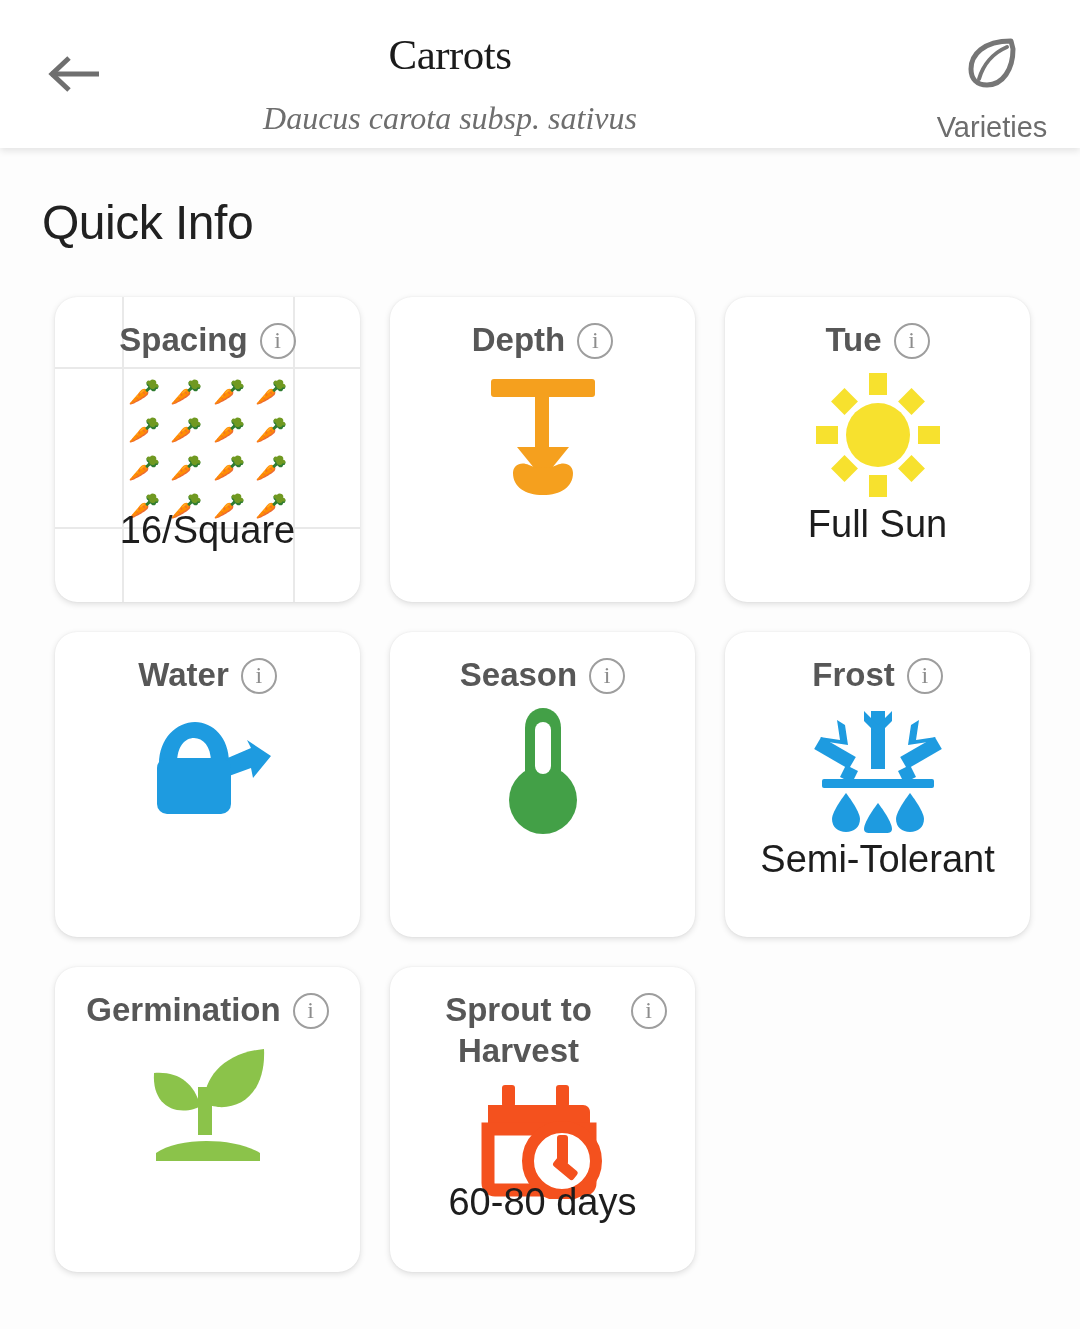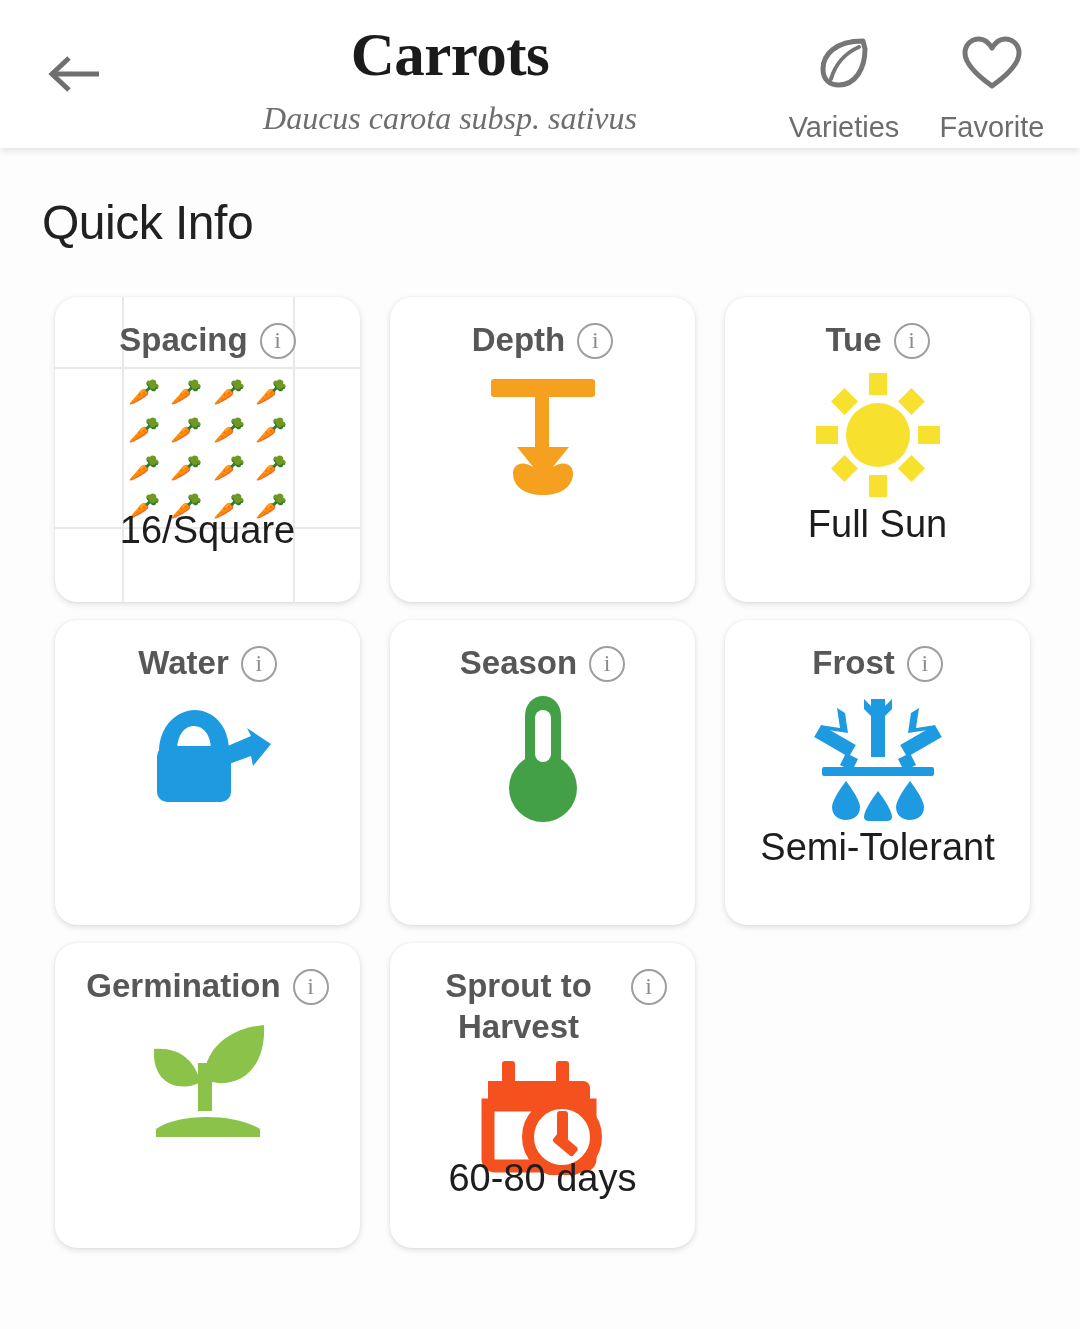--- a/index.html
+++ b/index.html
@@ -38,22 +38,22 @@
   }
   .titlewrap {
     position: absolute;
     left: 150px;
     top: 22px;
     width: 600px;
     text-align: center;
   }
   .page-title {
     font-family: "Liberation Serif", serif;
-    font-weight: bold;
-    font-size: 61px;
+    font-weight: normal;
+    font-size: 43px;
     line-height: 66px;
     color: #1b1b1b;
     letter-spacing: -0.5px;
   }
   .page-subtitle {
     font-family: "Liberation Serif", serif;
     font-style: italic;
     font-size: 32px;
     line-height: 40px;
     color: #6e6e6e;
@@ -90,21 +90,21 @@
     color: #212121;
     font-weight: normal;
     letter-spacing: -0.5px;
   }
 
   
   .grid {
     margin: 43px 0 0 55px;
     display: grid;
     grid-template-columns: repeat(3, 305px);
-    gap: 18px 30px;
+    gap: 30px 30px;
     width: 1000px;
   }
   .card {
     position: relative;
     width: 305px;
     height: 305px;
     background: #ffffff;
     border-radius: 22px;
     box-shadow: 0 2px 6px rgba(0,0,0,0.13), 0 0 2px rgba(0,0,0,0.06);
     overflow: hidden;
@@ -214,28 +214,20 @@
     <div class="action">
       <span class="glyph">
         <svg width="58" height="56" viewBox="0 0 58 56">
           <path d="M48 6 C20 6 8 20 8 34 C8 44 14 50 24 50 C40 50 50 34 50 14 Z" fill="none" stroke="#767676" stroke-width="5" stroke-linejoin="round"></path>
           <path d="M44 12 C30 18 20 30 16 44" fill="none" stroke="#767676" stroke-width="4" stroke-linecap="round"></path>
         </svg>
       </span>
       <span class="lbl">Varieties</span>
     </div>
 
-    <div class="action">
-      <span class="glyph">
-        <svg width="62" height="56" viewBox="0 0 62 56">
-          <path d="M31 51 C10 36 4 26 4 18 C4 10 10 4 18 4 C24 4 28 8 31 13 C34 8 38 4 44 4 C52 4 58 10 58 18 C58 26 52 36 31 51 Z" fill="none" stroke="#767676" stroke-width="5" stroke-linejoin="round"></path>
-        </svg>
-      </span>
-      <span class="lbl">Favorite</span>
-    </div>
 
   </div>
 </div>
 
 <h1 class="section-title">Quick Info</h1>
 
 <div class="grid">
 
   <div class="card spacing">
     <div class="sq-grid">

